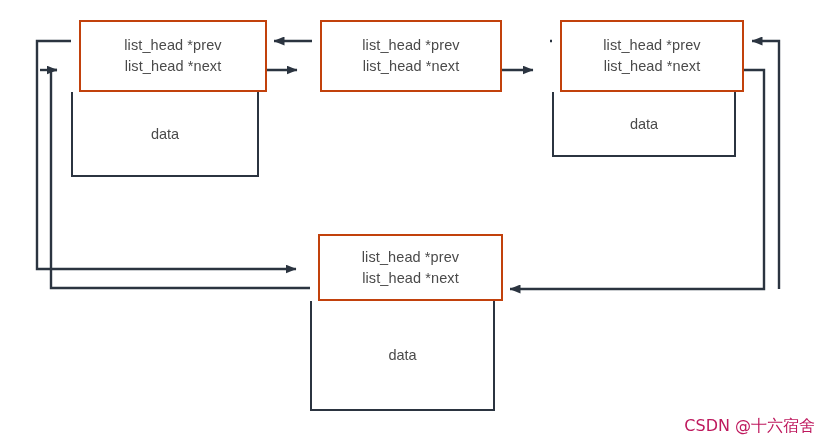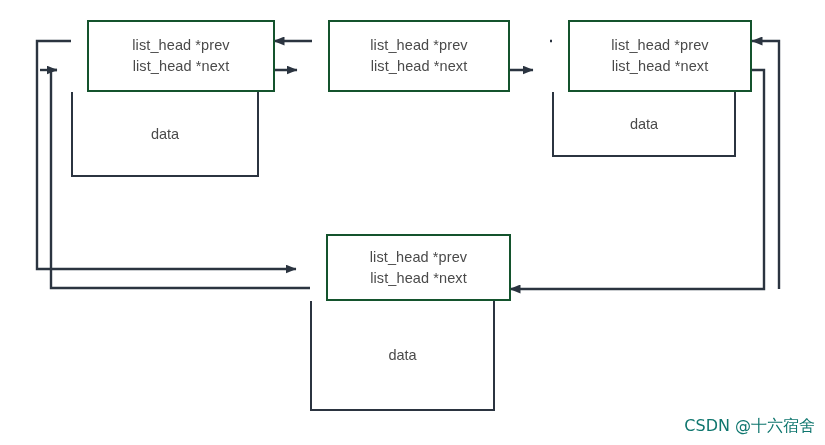--- a/index.html
+++ b/index.html
@@ -17,24 +17,24 @@
     background: #ffffff;
     overflow: hidden;
   }
   .node {
     position: absolute;
     box-sizing: border-box;
     background: #ffffff;
   }
   .node .head {
     position: absolute;
-    left: 16px;
+    left: 8px;
     top: 0;
     box-sizing: border-box;
-    border: 2px solid #14532d;
+    border: 2px solid #c2410c;
     background: #ffffff;
     display: flex;
     flex-direction: column;
     align-items: center;
     justify-content: center;
     line-height: 1.42;
   }
   .node .head .ptr {
     color: #4a4a4a;
     font-size: 14.5px;
@@ -61,21 +61,21 @@
     left: 0;
     top: 0;
     width: 825px;
     height: 445px;
     pointer-events: none;
   }
   .watermark {
     position: absolute;
     right: 10px;
     bottom: 8px;
-    color: #0f766e;
+    color: #be185d;
     font-size: 16px;
     font-family: "DejaVu Sans", sans-serif;
     white-space: nowrap;
     user-select: none;
   }
 </style>
 </head>
 <body>
 
 <div id="canvas">

